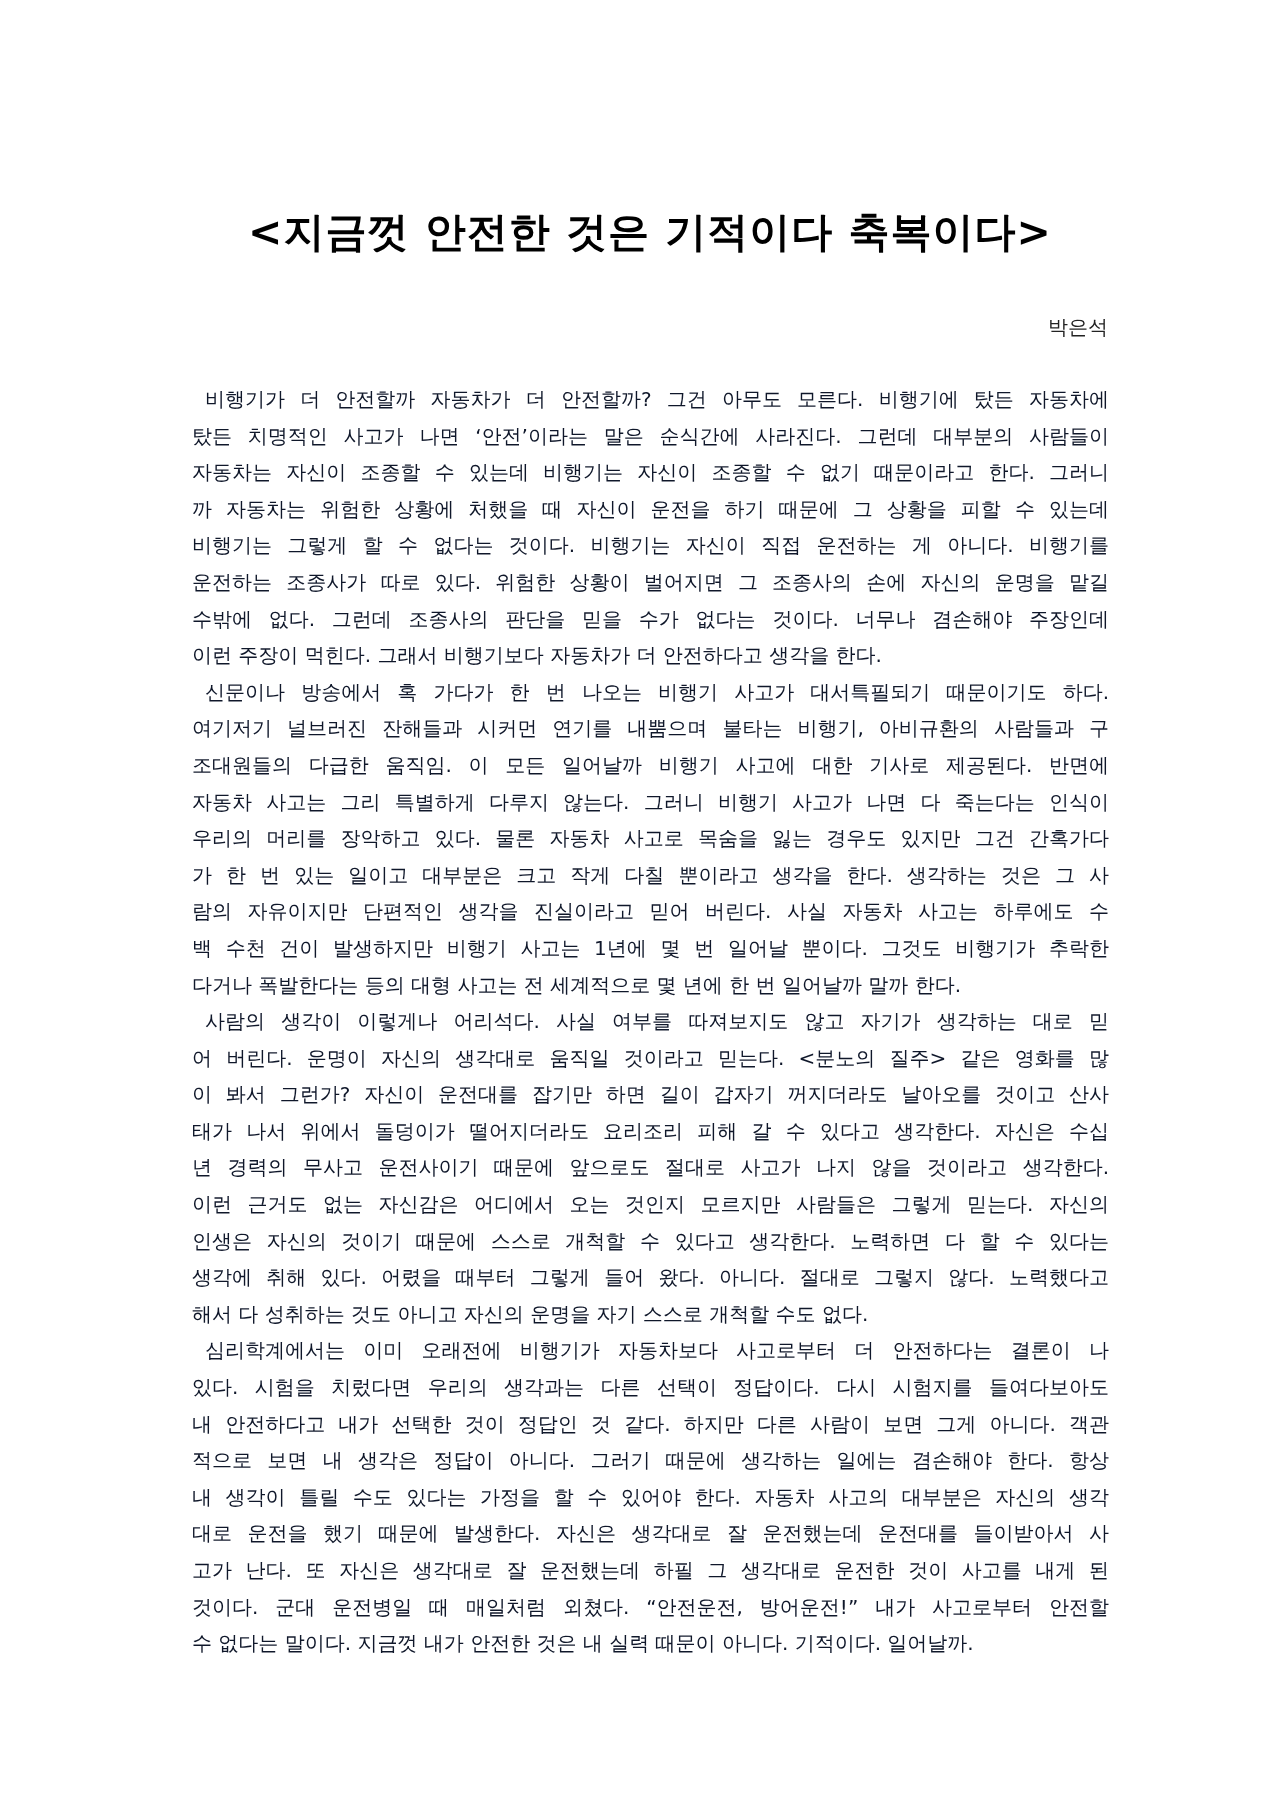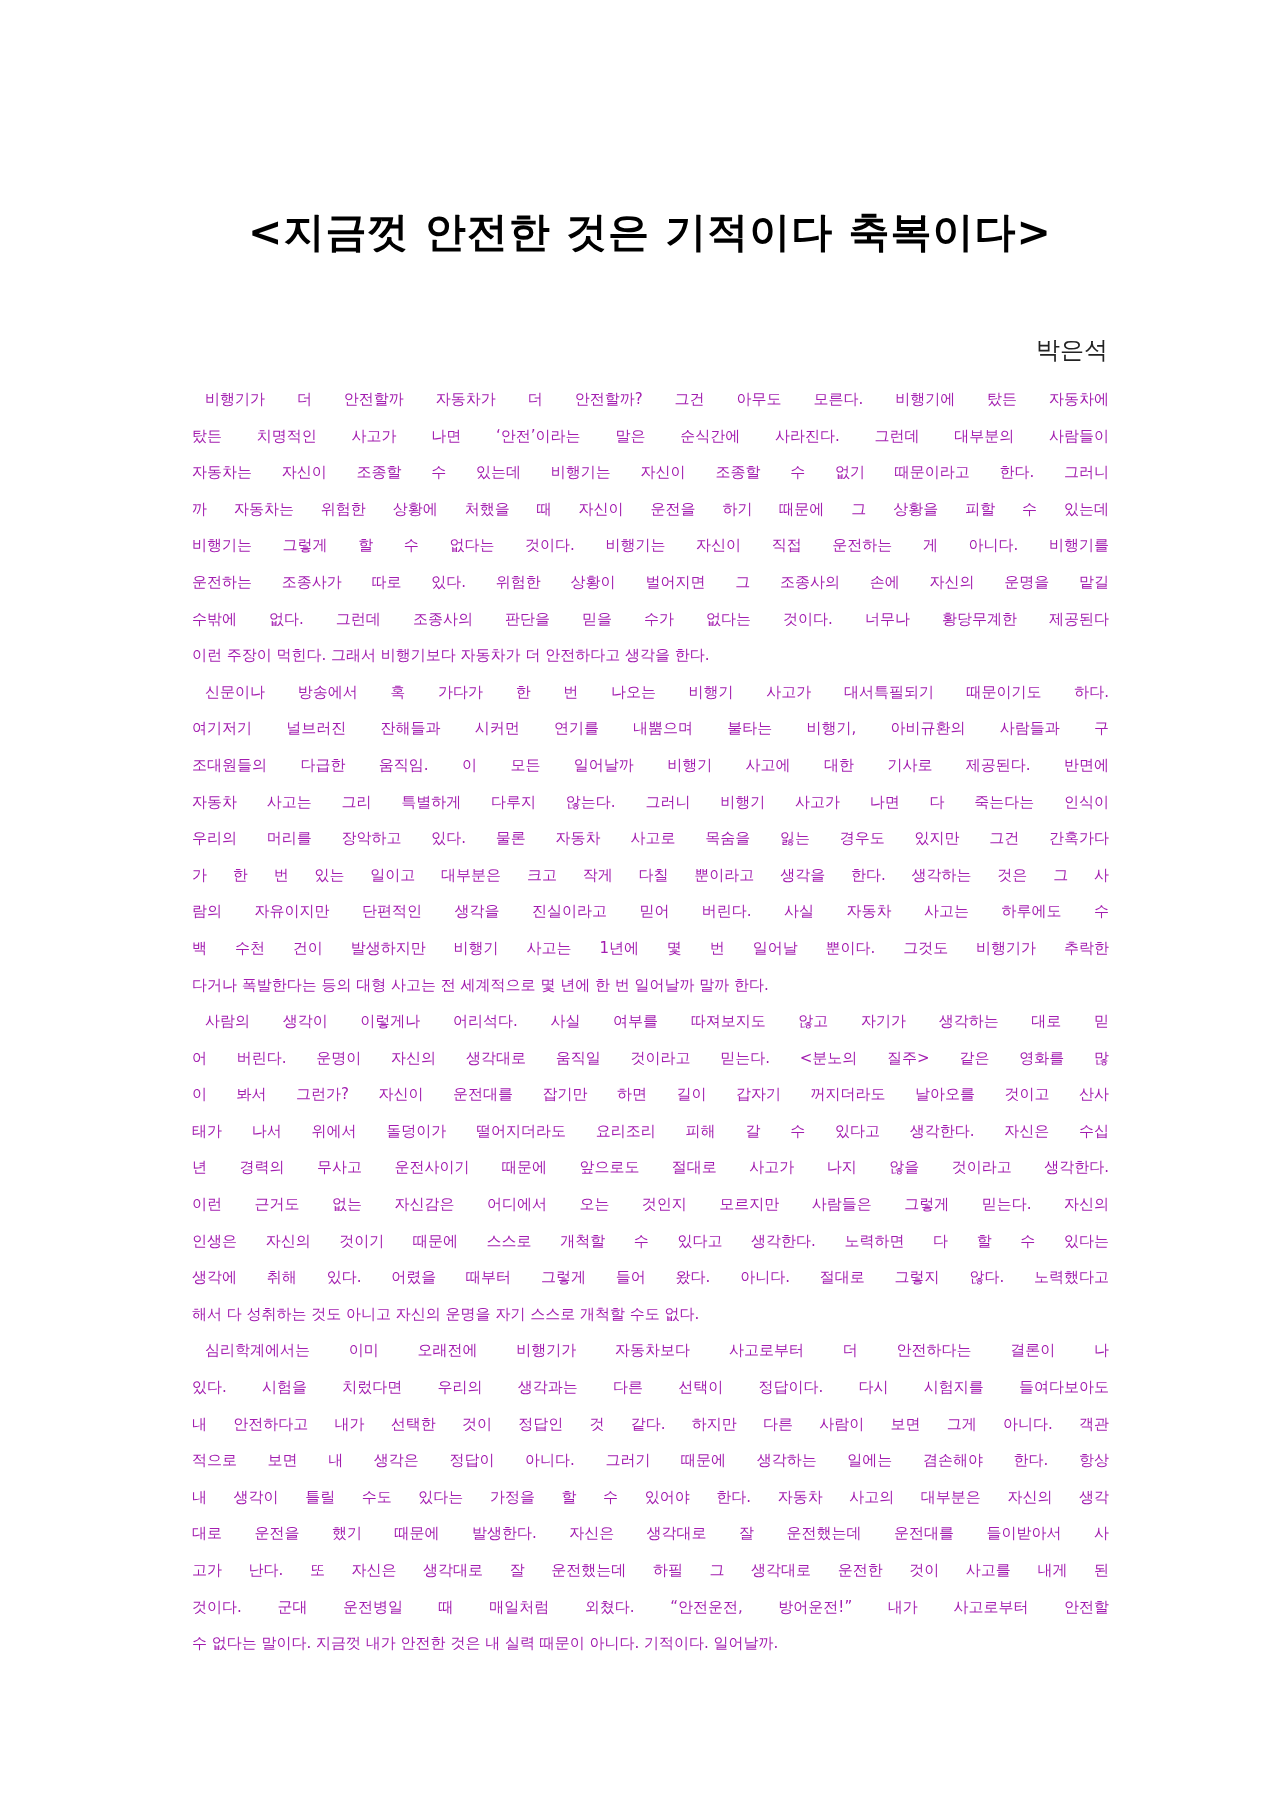--- a/index.html
+++ b/index.html
@@ -2,44 +2,44 @@
 <html><head>
 <meta charset="utf-8">
 <style>
   html, body { margin: 0; padding: 0; background: #ffffff; }
   body { width: 1280px; height: 1810px; position: relative; overflow: hidden;
          font-family: "DejaVu Sans", "Liberation Sans", sans-serif; color: #111; }
   .page { position: absolute; left: 10px; top: 0; width: 1280px; height: 1290px; background: #fff; }
   .title { position: absolute; top: 205px; left: 0; width: 1280px; text-align: center;
            font-size: 41px; font-weight: bold; letter-spacing: 1px; color: #000;
            font-family: "DejaVu Sans", sans-serif; }
-  .author { position: absolute; top: 314px; right: 182px; font-size: 24px; color: #222; margin-top: 20px; }
+  .author { position: absolute; top: 314px; right: 182px; font-size: 20px; color: #222; }
   .body { position: absolute; top: 381px; left: 182px; width: 917px; }
-  .line { height: 36.6px; line-height: 36.6px; font-size: 15px; white-space: nowrap;
-          text-align: justify; text-align-last: justify; overflow: visible; color: #a21caf; }
+  .line { height: 36.6px; line-height: 36.6px; font-size: 20px; white-space: nowrap;
+          text-align: justify; text-align-last: justify; overflow: visible; color: #0f172a; }
   .line.indent { padding-left: 13px; }
   .line.last { text-align-last: left; }
 </style>
 </head>
 <body>
 
 <div class="page">
   <div class="title">&lt;지금껏 안전한 것은 기적이다 축복이다&gt;</div>
   <div class="author">박은석</div>
 
   <div class="body">
 
     <div>
       <div class="line indent">비행기가 더 안전할까 자동차가 더 안전할까? 그건 아무도 모른다. 비행기에 탔든 자동차에</div>
       <div class="line">탔든 치명적인 사고가 나면 ‘안전’이라는 말은 순식간에 사라진다. 그런데 대부분의 사람들이</div>
       <div class="line">자동차는 자신이 조종할 수 있는데 비행기는 자신이 조종할 수 없기 때문이라고 한다. 그러니</div>
       <div class="line">까 자동차는 위험한 상황에 처했을 때 자신이 운전을 하기 때문에 그 상황을 피할 수 있는데</div>
       <div class="line">비행기는 그렇게 할 수 없다는 것이다. 비행기는 자신이 직접 운전하는 게 아니다. 비행기를</div>
       <div class="line">운전하는 조종사가 따로 있다. 위험한 상황이 벌어지면 그 조종사의 손에 자신의 운명을 맡길</div>
-      <div class="line">수밖에 없다. 그런데 조종사의 판단을 믿을 수가 없다는 것이다. 너무나 황당무계한 제공된다</div>
+      <div class="line">수밖에 없다. 그런데 조종사의 판단을 믿을 수가 없다는 것이다. 너무나 겸손해야 주장인데</div>
       <div class="line last">이런 주장이 먹힌다. 그래서 비행기보다 자동차가 더 안전하다고 생각을 한다.</div>
     </div>
 
     <div>
       <div class="line indent">신문이나 방송에서 혹 가다가 한 번 나오는 비행기 사고가 대서특필되기 때문이기도 하다.</div>
       <div class="line">여기저기 널브러진 잔해들과 시커먼 연기를 내뿜으며 불타는 비행기, 아비규환의 사람들과 구</div>
       <div class="line">조대원들의 다급한 움직임. 이 모든 일어날까 비행기 사고에 대한 기사로 제공된다. 반면에</div>
       <div class="line">자동차 사고는 그리 특별하게 다루지 않는다. 그러니 비행기 사고가 나면 다 죽는다는 인식이</div>
       <div class="line">우리의 머리를 장악하고 있다. 물론 자동차 사고로 목숨을 잃는 경우도 있지만 그건 간혹가다</div>
       <div class="line">가 한 번 있는 일이고 대부분은 크고 작게 다칠 뿐이라고 생각을 한다. 생각하는 것은 그 사</div>

